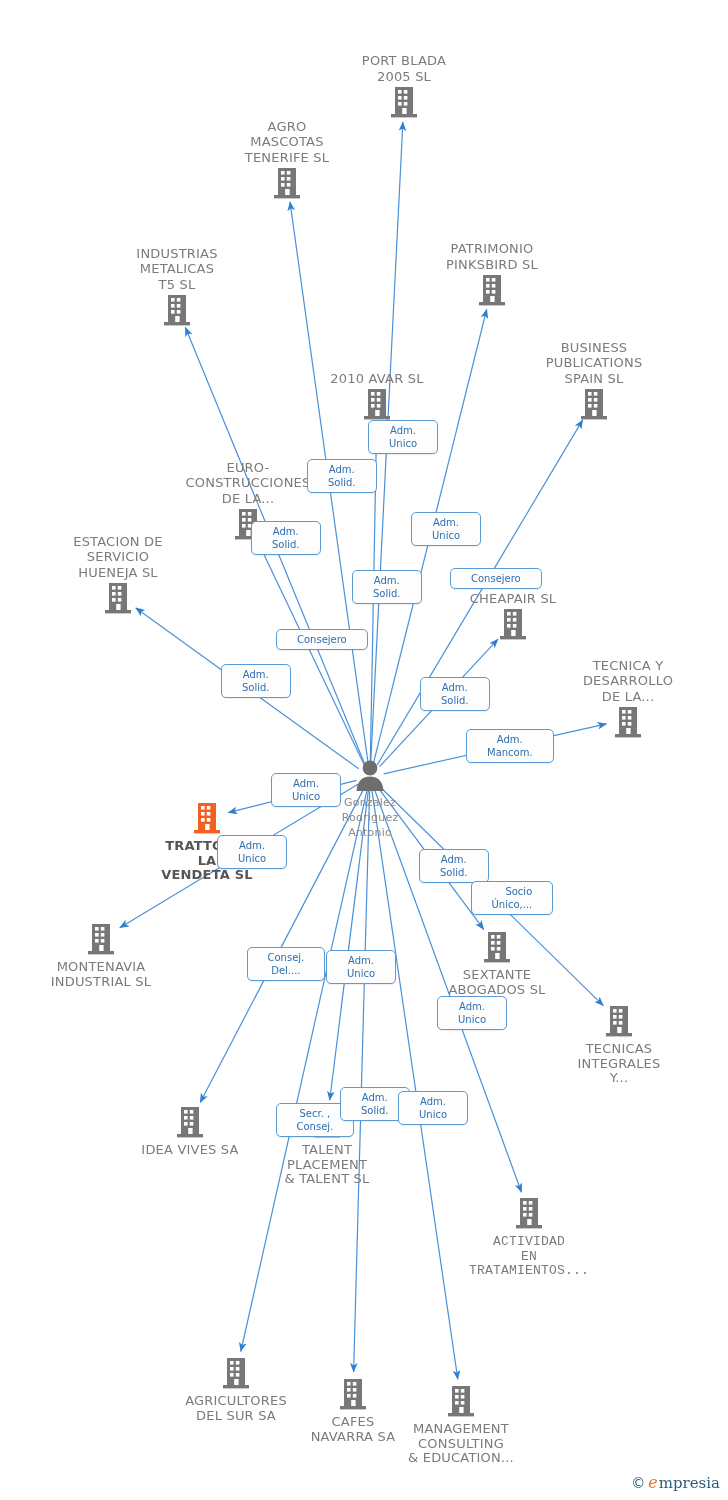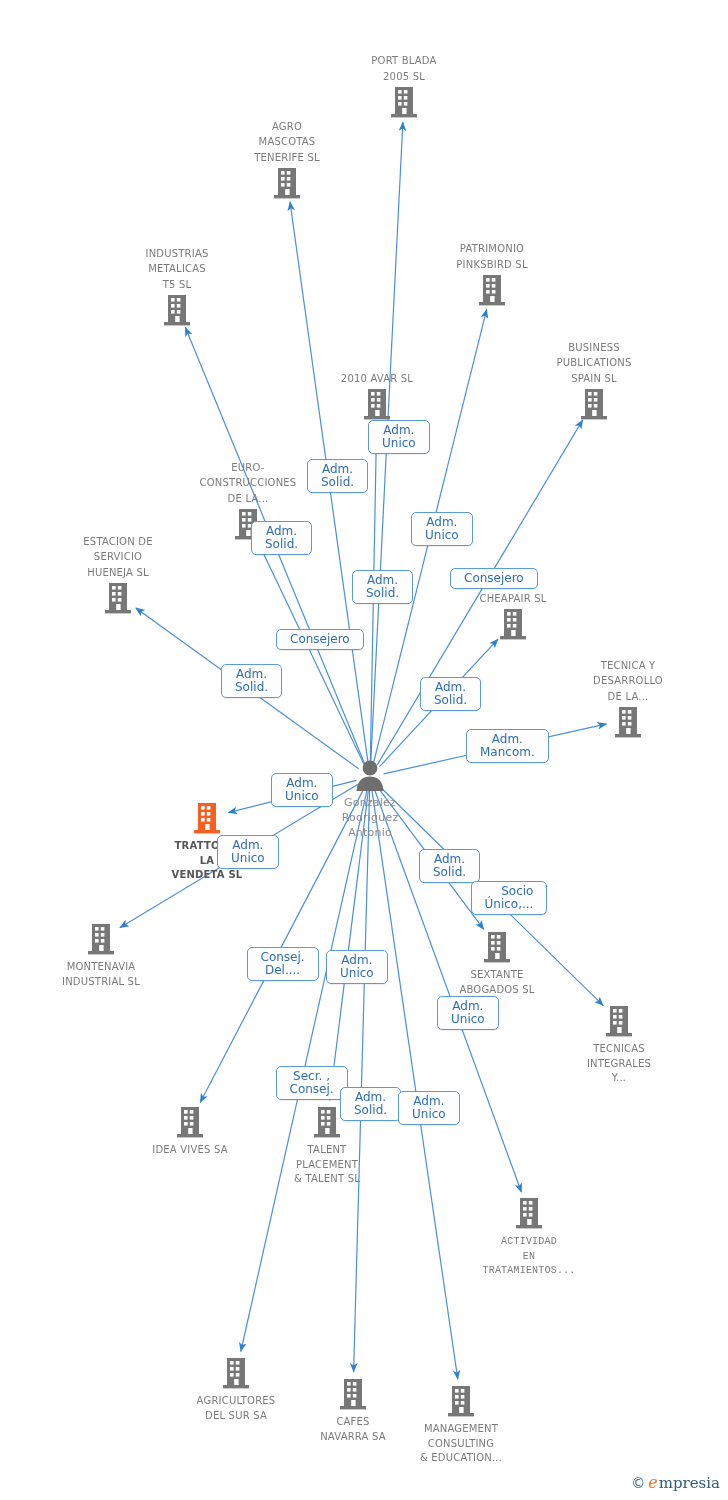--- a/index.html
+++ b/index.html
@@ -3,29 +3,29 @@
 <meta charset="utf-8">
 <style>
   html,body{margin:0;padding:0;background:#ffffff;}
   body{width:728px;height:1500px;position:relative;overflow:hidden;
        font-family:"DejaVu Sans","Liberation Sans",sans-serif;}
   #canvas{position:absolute;left:0;top:0;width:728px;height:1500px;}
   svg.edges{position:absolute;left:0;top:0;width:728px;height:1500px;pointer-events:none;}
 
   .node{position:absolute;text-align:center;}
   .node .ico{display:block;margin:0 auto;}
-  .node .cap{display:block;font-size:10px;line-height:14.5px;color:#7b7b7b;
+  .node .cap{display:block;font-size:13px;line-height:14.5px;color:#7b7b7b;
              white-space:nowrap;letter-spacing:.2px;}
   .node.person .cap{color:#8a8a8a;font-size:11px;line-height:15px;}
   .node.highlight .cap{color:#555;font-weight:bold;}
   .cap-above .cap{margin-bottom:1px;}
 
   .badge{position:absolute;background:#fdfdfd;border:1.3px solid #5b9bd5;
-         border-radius:5px;color:#2f6fb0;font-size:12px;line-height:13px;
-         text-align:center;padding:3px 13px;white-space:nowrap;
+         border-radius:5px;color:#2f6fb0;font-size:10px;line-height:13px;
+         text-align:center;padding:3px 20px;white-space:nowrap;
          box-shadow:0 1px 1px rgba(0,0,0,.07);}
   .badge span{display:block;}
 
   .wm{position:absolute;right:8px;bottom:8px;display:flex;align-items:center;gap:3px;}
   .wm .c{color:#2b5d7d;font-size:14px;}
   .wm .e{color:#ee7326;font-family:"DejaVu Serif","Liberation Serif",serif;
          font-style:italic;font-size:16px;}
   .wm .rest{color:#2b5d7d;font-family:"DejaVu Serif","Liberation Serif",serif;
             font-size:15px;margin-left:-2px;}
 </style>
@@ -441,21 +441,21 @@
         <span>Del....</span>
       </div>
       <div class="badge" style="left: 326px; top: 950px;">
         <span>Adm.</span>
         <span>Unico</span>
       </div>
       <div class="badge" style="left: 437px; top: 996px;">
         <span>Adm.</span>
         <span>Unico</span>
       </div>
-      <div class="badge" style="left: 275.5px; top: 1066px;">
+      <div class="badge" style="left: 275.5px; top: 1103px;">
         <span>Secr. ,</span>
         <span>Consej.</span>
       </div>
       <div class="badge" style="left: 340px; top: 1087px;">
         <span>Adm.</span>
         <span>Solid.</span>
       </div>
       <div class="badge" style="left: 398px; top: 1091px;">
         <span>Adm.</span>
         <span>Unico</span>

